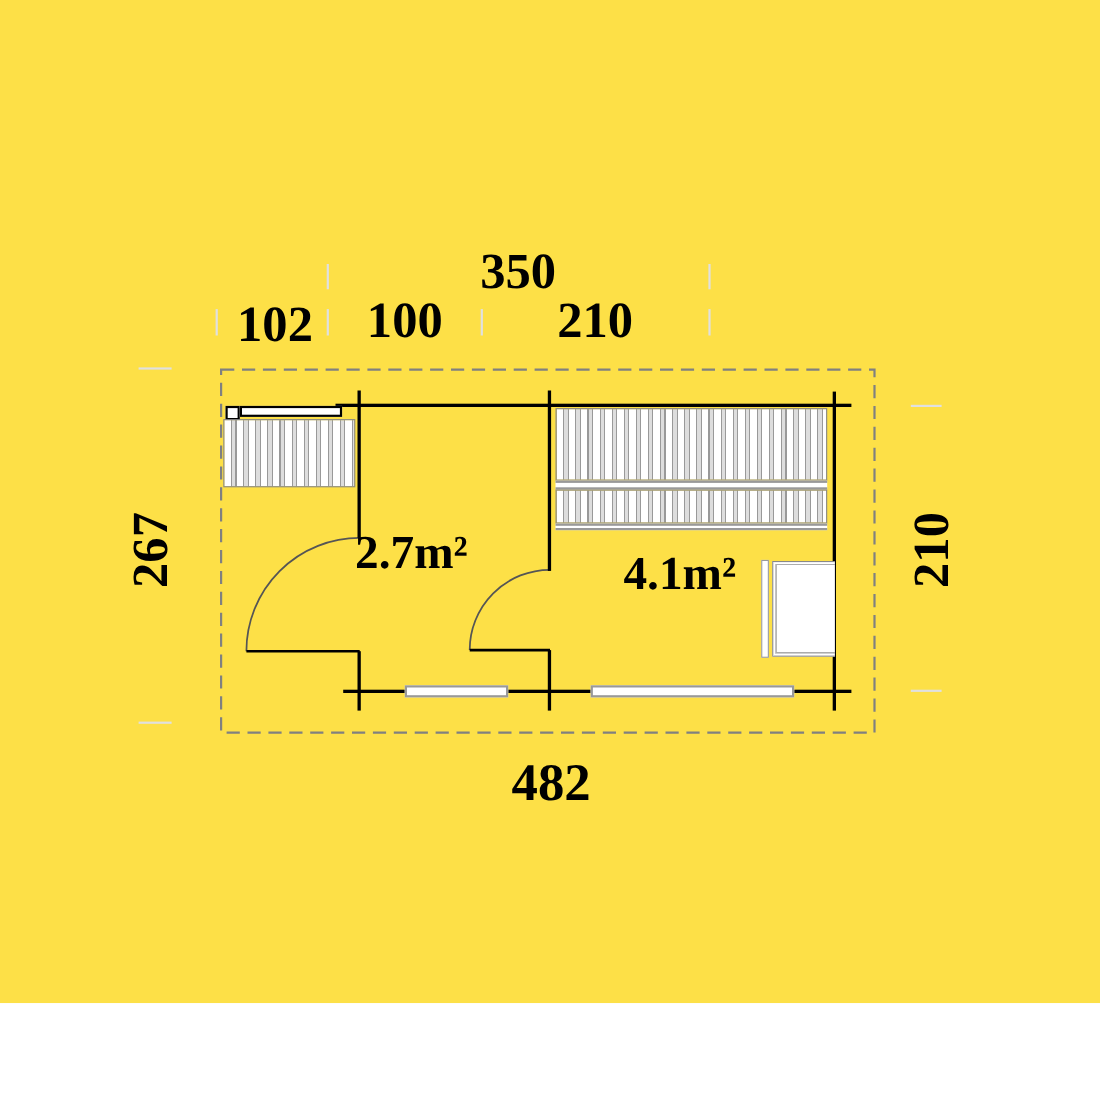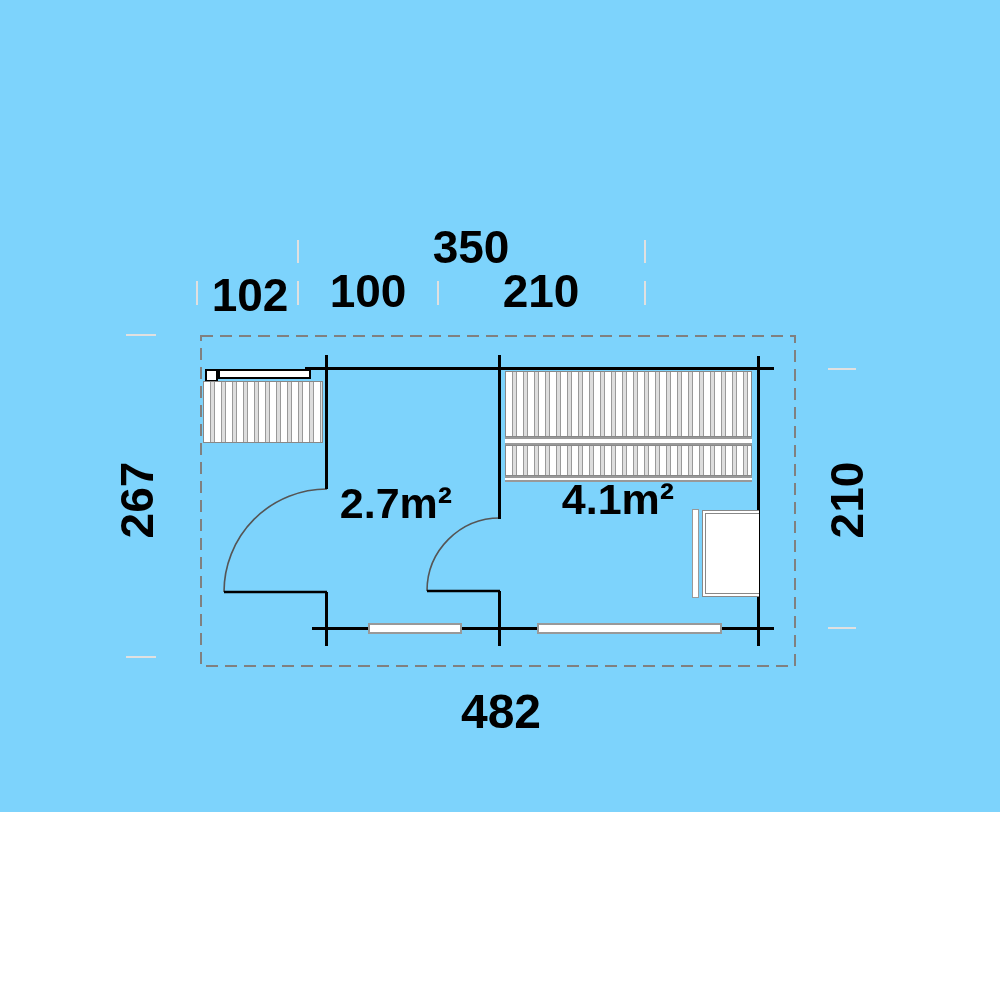--- a/index.html
+++ b/index.html
@@ -1,18 +1,18 @@
 <!DOCTYPE html>
 <html><head>
 <meta charset="utf-8">
 <style>
   html,body{margin:0;padding:0;background:#ffffff;}
   .canvas{
-    position:relative;width:1000px;height:812px;background:#7dd3fc;overflow:hidden;
-    font-family:Liberation Sans, sans-serif;
+    position:relative;width:1000px;height:912px;background:#fde047;overflow:hidden;
+    font-family:Liberation Serif, serif;
   }
 
   
   .dim{
     position:absolute;color:#000;font-weight:700;line-height:1;
     transform:translate(-50%,-50%);white-space:nowrap;
   }
   .dim-46{font-size:46px;}
   .dim-48{font-size:48px;}
   .dim-rot{transform:translate(-50%,-50%) rotate(-90deg);}
@@ -113,16 +113,16 @@
   <div class="planks" style="left:203px;top:381px;width:120px;height:62px;"></div>
 
   <div class="planks" style="left:505px;top:371px;width:247px;height:66px;"></div>
   <div class="rail" style="left:505px;top:437px;width:247px;height:8px;"></div>
   <div class="planks" style="left:505px;top:445px;width:247px;height:31px;"></div>
   <div class="rail" style="left:505px;top:476px;width:247px;height:6px;"></div>
 
   <div class="heater-strip" style="left:692px;top:509px;width:7px;height:89px;"></div>
   <div class="heater" style="left:702px;top:510px;width:57px;height:87px;"></div>
 
-  <div class="room-label" style="left:396px;top:503px;">2.7m²</div>
-  <div class="room-label" style="left:618px;top:499px;">4.1m²</div>
+  <div class="room-label" style="left:374px;top:503px;">2.7m²</div>
+  <div class="room-label" style="left:618px;top:522px;">4.1m²</div>
 
 </div>
 
 </body></html>

